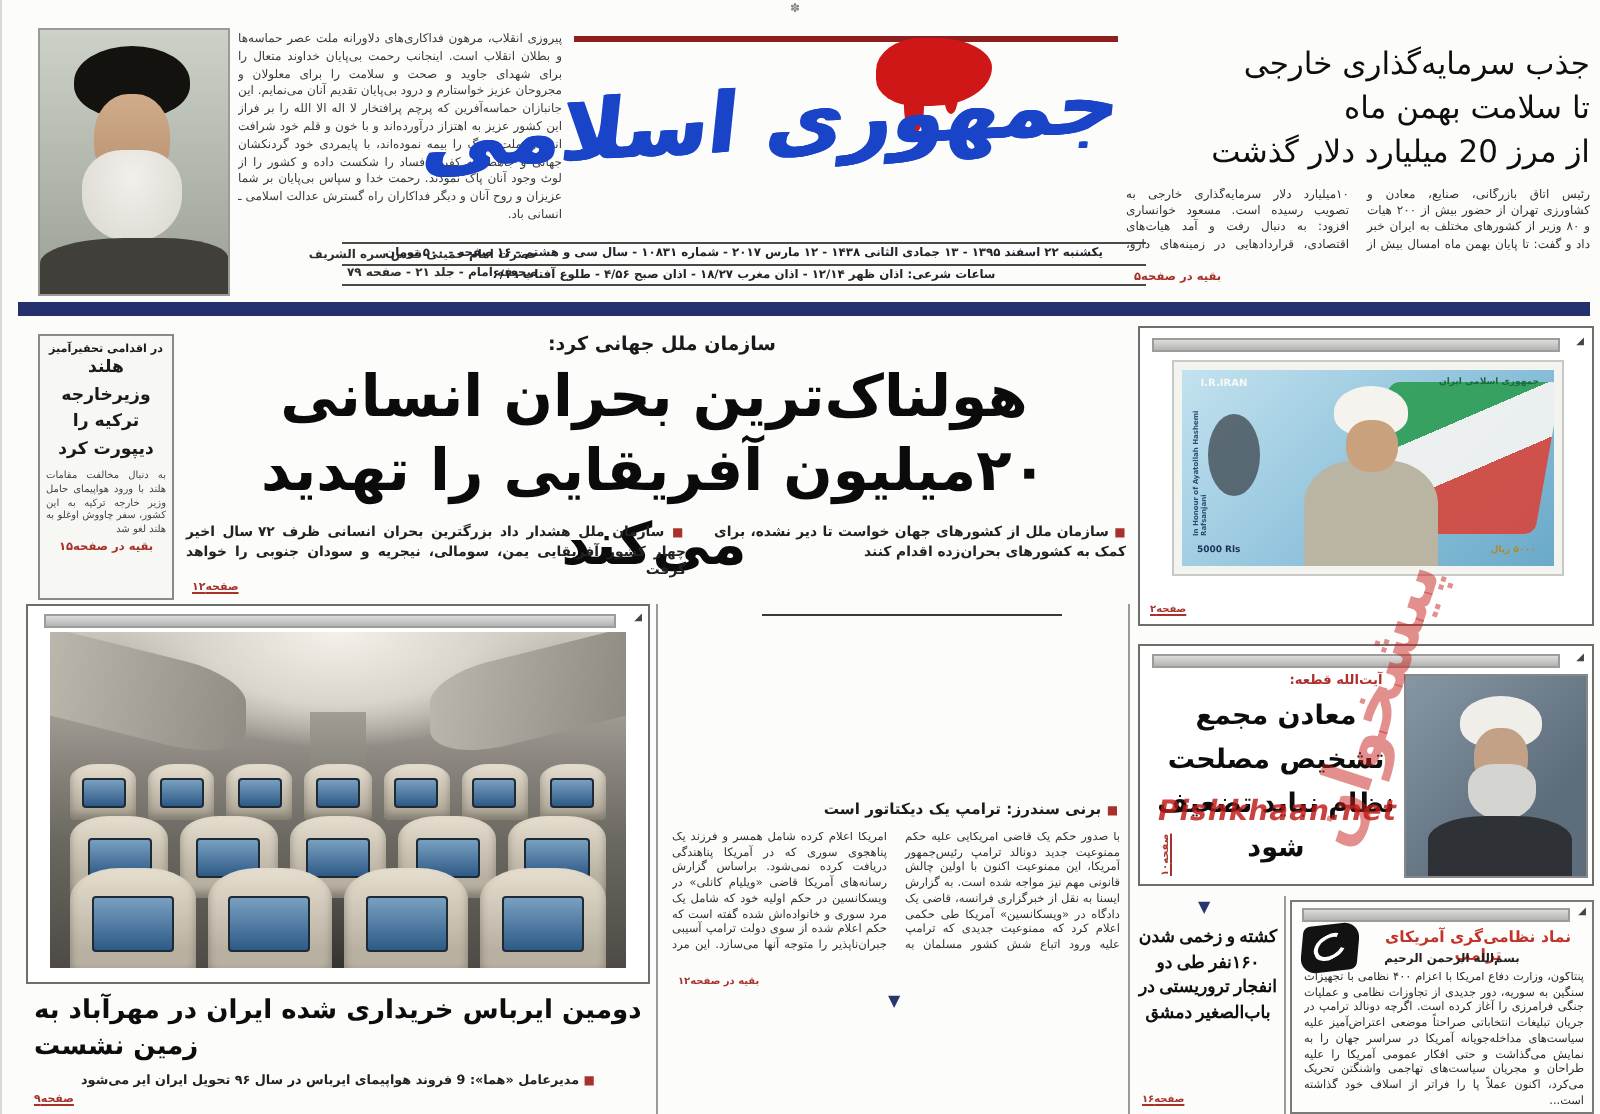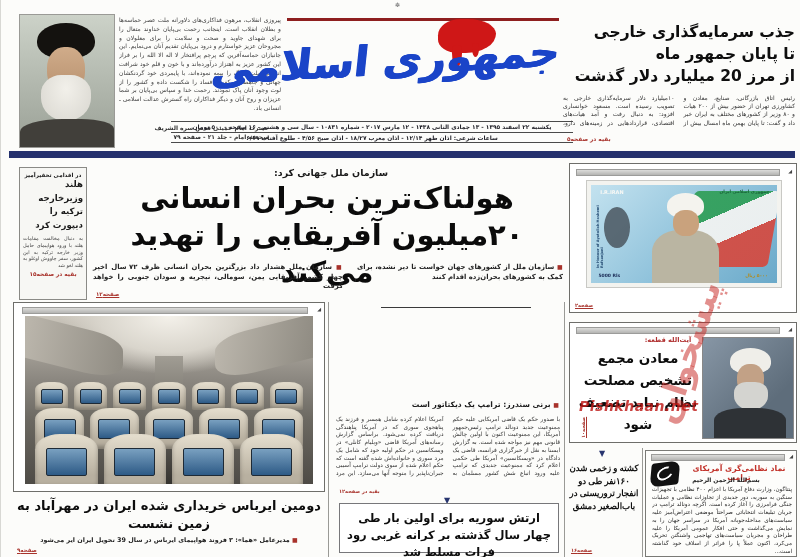--- a/index.html
+++ b/index.html
@@ -22,34 +22,34 @@
   
   .kh-photo{border:1px solid #9a9a96;background:linear-gradient(180deg,#ccd2c8,#aeb4aa 60%,#9aa096);overflow:hidden;}
   .kh-turban{position:absolute;left:17px;top:8px;width:58px;height:36px;background:#14120f;border-radius:50% 50% 45% 45%;}
   .kh-face{position:absolute;left:27px;top:32px;width:38px;height:46px;background:linear-gradient(180deg,#d0ac8a,#b8916f);border-radius:45%;}
   .kh-beard{position:absolute;left:21px;top:60px;width:50px;height:46px;background:radial-gradient(ellipse at 50% 30%,#f2f0ea,#d8d6cf);border-radius:48% 48% 60% 60%;}
   .kh-robe{position:absolute;left:0;bottom:0;width:100%;height:28px;background:#413f3a;border-radius:45% 35% 0 0;}
 
   .imam-quote{font-size:6px;line-height:8.8px;color:#3c3c3c;}
   .imam-attrib{font-size:6px;line-height:8.5px;font-weight:bold;color:#2e2e2e;}
 
-  .tr-headline{font-size:15.5px;font-weight:700;line-height:22px;text-align:right;color:#0e0e0e;}
+  .tr-headline{font-size:15.5px;font-weight:400;line-height:22px;text-align:right;color:#0e0e0e;}
   .smallbody{font-size:6px;line-height:8.2px;color:#333;}
   .cols2{column-count:2;column-gap:9px;}
   .more{font-size:5.8px;font-weight:bold;color:#a8322b;}
 
   .dateline{border-top:1px solid #4a4a4a;}
   .dl-row{font-size:5.9px;font-weight:bold;color:#23232a;text-align:center;
           padding:2px 0 1.5px;border-bottom:1px solid #4a4a4a;white-space:nowrap;}
   .navy-rule{background:#25316e;height:7px;}
 
   
   .nl-box{border:1px solid #8a8a86;background:#f7f7f4;padding:4px 3px;box-sizing:border-box;text-align:center;}
   .nl-kicker{font-size:5.6px;font-weight:bold;}
-  .nl-title{font-size:8.6px;font-weight:800;line-height:13.5px;text-align:right;}
+  .nl-title{font-size:8.6px;font-weight:800;line-height:13.5px;}
   .nl-body{font-size:5px;line-height:6.8px;color:#444;margin-top:3px;}
   .lead-kicker{font-size:9.5px;font-weight:bold;text-align:center;}
   .lead-h{font-size:29px;font-weight:900;line-height:37px;text-align:center;color:#0b0b0b;letter-spacing:-0.5px;}
   .bullet-line{font-size:6.9px;font-weight:bold;line-height:9.6px;color:#222;}
   .sq{color:#a8322b;font-size:6px;}
 
   
   .nbox{border:1px solid #6e6e6a;background:#fff;box-sizing:border-box;}
   .greybar{background:linear-gradient(180deg,#dcdcda,#b4b4b2);height:5px;border:1px solid #9c9c9a;}
   .cicon{font-size:5px;color:#444;line-height:5px;}
@@ -60,21 +60,21 @@
   .st-flag{position:absolute;right:2%;top:6%;width:46%;height:78%;opacity:.92;transform:skewX(-10deg);
            background:linear-gradient(155deg,#2f9e57 0 32%,#f4f4f2 32% 58%,#d5493f 58% 100%);border-radius:5px;}
   .st-fig-turban{position:absolute;left:41%;top:8%;width:20%;height:26%;background:#f4f3ee;border-radius:50% 50% 40% 40%;}
   .st-fig-face{position:absolute;left:44%;top:26%;width:14%;height:26%;background:#c9a27d;border-radius:45%;}
   .st-fig-robe{position:absolute;left:33%;top:46%;width:36%;height:56%;background:#bab5a2;border-radius:40% 40% 0 0;}
   .st-oval{position:absolute;left:7%;top:22%;width:14%;height:42%;background:#4a565f;border-radius:50%;opacity:.85;}
   .st-txt{position:absolute;font-weight:bold;}
 
   
   .vrule{background:#9a9a96;width:1px;}
-  .cap-h{font-size:13px;font-weight:800;line-height:18px;text-align:center;color:#0d0d0d;}
+  .cap-h{font-size:13px;font-weight:800;line-height:18px;text-align:left;color:#0d0d0d;}
   .cap-b{font-size:6.4px;font-weight:bold;text-align:center;color:#222;}
   .mid-h{font-size:16px;font-weight:800;line-height:27px;text-align:center;color:#0d0d0d;}
   .mid-bullet{font-size:7.6px;font-weight:bold;text-align:right;color:#1c1c1c;}
   .syria-box{border:1px solid #77777a;text-align:center;font-size:11.5px;font-weight:800;line-height:17px;
              padding:6px 6px 2px;box-sizing:border-box;color:#0d0d0d;background:#fff;}
   .diamond{color:#28356f;font-size:8px;line-height:8px;}
 
   
   .am-kicker{font-size:6.6px;font-weight:bold;color:#b03030;text-align:center;}
   .am-h{font-size:13.5px;font-weight:800;line-height:22px;text-align:center;color:#0d0d0d;}
@@ -132,21 +132,21 @@
 
   <div class="abs top-red-rule" style="left:286px;top:18px;width:272px;"></div>
   <div class="abs splash" style="left:437px;top:19px;width:58px;height:34px;">
     <div class="drip" style="left:14px;top:26px;width:10px;height:22px;"></div>
     <div class="drip" style="left:34px;top:24px;width:7px;height:14px;"></div>
   </div>
   <div class="abs masthead" style="left:282px;top:34px;width:276px;">جمهوری اسلامی</div>
 
   <div class="abs tr-headline" style="left:562px;top:21px;width:232px;">
     <div>جذب سرمایه‌گذاری خارجی</div>
-    <div>تا پایان جمهور ماه</div>
+    <div>تا سلامت بهمن ماه</div>
     <div>از مرز 20 میلیارد دلار گذشت</div>
   </div>
   <div class="abs smallbody cols2 jus" style="left:562px;top:94px;width:232px;height:40px;overflow:hidden;">رئیس اتاق بازرگانی، صنایع، معادن و کشاورزی تهران از حضور بیش از ۲۰۰ هیات و ۸۰ وزیر از کشورهای مختلف به ایران خبر داد و گفت: تا پایان بهمن ماه امسال بیش از ۱۰میلیارد دلار سرمایه‌گذاری خارجی به تصویب رسیده است. مسعود خوانساری افزود: به دنبال رفت و آمد هیات‌های اقتصادی، قراردادهایی در زمینه‌های دارو، قطعه‌سازی، پلیمر، شیمیایی به امضا رسیده و اجرایی شده است.</div>
   <div class="abs more" style="left:566px;top:136px;">بقیه در صفحه۵</div>
 
   <div class="abs dateline" style="left:170px;top:121px;width:402px;">
     <div class="dl-row">یکشنبه ۲۲ اسفند ۱۳۹۵ - ۱۳ جمادی الثانی ۱۴۳۸ - ۱۲ مارس ۲۰۱۷ - شماره ۱۰۸۳۱ - سال سی و هشتم - ۱۶ صفحه - ۵۰۰ تومان</div>
     <div class="dl-row">ساعات شرعی: اذان ظهر ۱۲/۱۴ - اذان مغرب ۱۸/۲۷ - اذان صبح ۴/۵۶ - طلوع آفتاب ۶/۱۹</div>
   </div>
 
@@ -262,37 +262,33 @@
           </div>
           <div class="seat">
             <div class="screen"></div>
           </div>
       </div>
     </div>
   </div>
   <div class="abs cap-h" style="left:16px;top:497px;width:304px;">دومین ایرباس خریداری شده ایران در مهرآباد به زمین نشست</div>
   <div class="abs cap-b" style="left:16px;top:536px;width:304px;">
     <span class="sq">■</span>
-    <span>مدیرعامل «هما»: ۳ فروند هواپیمای ایرباس در سال 39 تحویل ایران ایر می‌شود</span>
+    <span>مدیرعامل «هما»: 9 فروند هواپیمای ایرباس در سال ۹۶ تحویل ایران ایر می‌شود</span>
   </div>
   <div class="abs pref" style="left:16px;top:547px;">صفحه۹</div>
 
   <div class="abs" style="left:380px;top:307px;width:150px;height:1px;background:#3a3a3a;"></div>
   <div class="abs mid-bullet" style="left:336px;top:400px;width:222px;">
     <span class="sq">■</span>
     <span>برنی سندرز: ترامپ یک دیکتاتور است</span>
   </div>
   <div class="abs smallbody cols2 jus" style="left:335px;top:416px;width:224px;height:68px;overflow:hidden;font-size:5.8px;line-height:7.7px;">با صدور حکم یک قاضی آمریکایی علیه حکم ممنوعیت جدید دونالد ترامپ رئیس‌جمهور آمریکا، این ممنوعیت اکنون با اولین چالش قانونی مهم نیز مواجه شده است. به گزارش ایسنا به نقل از خبرگزاری فرانسه، قاضی یک دادگاه در «ویسکانسین» آمریکا طی حکمی اعلام کرد که ممنوعیت جدیدی که ترامپ علیه ورود اتباع شش کشور مسلمان به آمریکا اعلام کرده شامل همسر و فرزند یک پناهجوی سوری که در آمریکا پناهندگی دریافت کرده نمی‌شود. براساس گزارش رسانه‌های آمریکا قاضی «ویلیام کانلی» در ویسکانسین در حکم اولیه خود که شامل یک مرد سوری و خانواده‌اش شده گفته است که حکم اعلام شده از سوی دولت ترامپ آسیبی جبران‌ناپذیر را متوجه آنها می‌سازد. این مرد سوری با توجه به اینکه همسر و فرزندش هنوز در شهر حلب سوریه به سر می‌برد نام خود را فاش نکرد.</div>
   <div class="abs more" style="left:338px;top:488px;font-size:5px;">بقیه در صفحه۱۲</div>
 
   <div class="abs diamond" style="left:443px;top:497px;">▼</div>
-  <div class="abs syria-box" style="left:338px;top:503px;width:220px;height:50px;">
-    <div>ارتش سوریه برای اولین بار طی چهار سال گذشته بر کرانه غربی رود فرات مسلط شد</div>
-
-  </div>
 
   <div class="abs nbox" style="left:568px;top:322px;width:228px;height:121px;">
     <div class="greybar abs" style="left:6px;top:4px;width:202px;"></div>
     <div class="abs cicon" style="right:4px;top:4px;">◢</div>
     <div class="abs am-kicker" style="left:66px;top:13px;width:64px;">آیت‌الله قطعه:</div>
     <div class="abs am-h" style="left:6px;top:24px;width:124px;">معادن مجمع تشخیص مصلحت نظام نباید تضعیف شود</div>
     <div class="abs am-photo" style="left:132px;top:14px;width:90px;height:100px;">
       <div class="am-turban"></div>
       <div class="am-face"></div>
       <div class="am-beard"></div>

